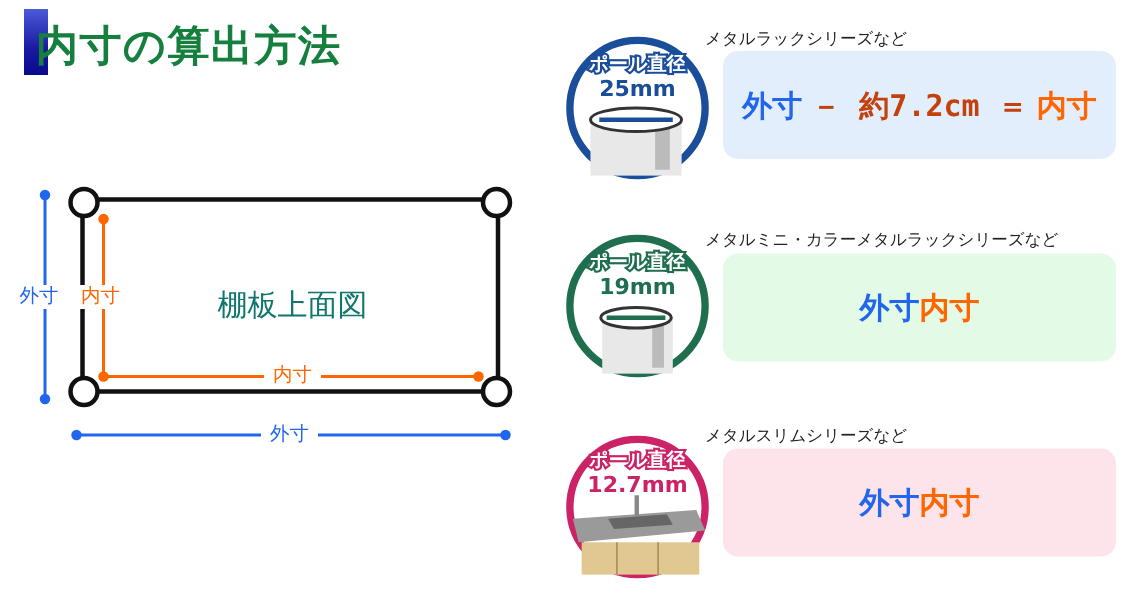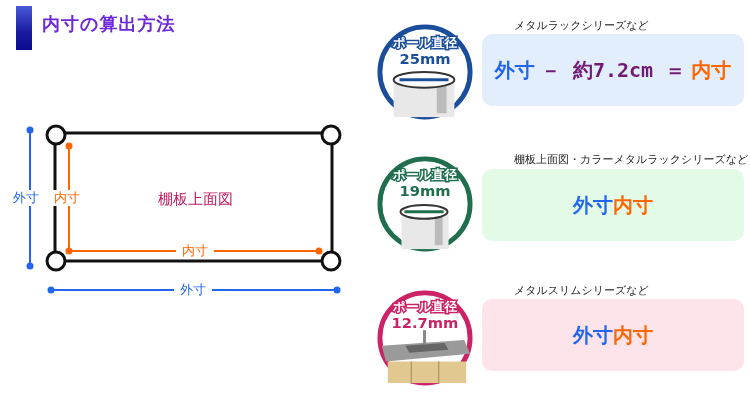--- a/index.html
+++ b/index.html
@@ -1,32 +1,32 @@
 <!DOCTYPE html>
 <html><head>
 <meta charset="utf-8">
 <style>
   html, body { margin:0; padding:0; }
   body { width:750px; height:400px; background:#ffffff; position:relative; overflow:hidden;
          font-family:"DejaVu Sans", sans-serif; }
   .title-bar { position:absolute; left:16px; top:6px; width:16px; height:44px;
                background:linear-gradient(#4a5ad8,#1a1aa0 60%,#0a0a90); }
-  .title { position:absolute; left:42px; top:12px; font-size:18px; font-weight:bold; color:#6d28d9; letter-spacing:1px; }
+  .title { position:absolute; left:24px; top:12px; font-size:28px; font-weight:bold; color:#15803d; letter-spacing:1px; }
 
   .diagram { position:absolute; left:0; top:0; width:370px; height:400px; }
   .lbl { position:absolute; font-size:13px; background:#fff; padding:0 2px; line-height:16px; }
   .blue { color:#2266ee; }
   .orange { color:#ff6600; }
-  .center-lbl { position:absolute; left:158px; top:190px; font-size:15px; color:#be185d; }
+  .center-lbl { position:absolute; left:145px; top:190px; font-size:20px; color:#0f766e; }
 
-  .card-caption { position:absolute; left:514px; font-size:11px; color:#222; }
+  .card-caption { position:absolute; left:470px; font-size:11px; color:#222; }
   .card { position:absolute; left:482px; width:262px; height:72px; border-radius:10px;
           display:flex; align-items:center; justify-content:center; font-weight:bold; font-size:20px; }
   .card .outer { color:#2266ee; }
-  .card .mid { color:#701a75; margin:0 6px; font-family:"DejaVu Sans Mono", monospace; }
+  .card .mid { color:#c2410c; margin:0 6px; font-family:"DejaVu Sans Mono", monospace; }
   .card .inner { color:#ff6600; }
   .badge { position:absolute; left:376px; width:98px; height:98px; }
 </style>
 </head>
 <body>
 
 <div class="title-bar"></div>
 <div class="title">内寸の算出方法</div>
 
 <div class="diagram">
@@ -79,21 +79,21 @@
 
 <svg class="badge" style="top:155px;" viewBox="0 0 100 100">
   <circle cx="50" cy="50" r="46" fill="#fff" stroke="#1f6e4e" stroke-width="5"></circle>
   <rect x="26" y="58" width="48" height="38" fill="#e8e8e8"></rect>
   <rect x="60" y="62" width="8" height="30" fill="#bbb"></rect>
   <ellipse cx="49" cy="58" rx="24" ry="7" fill="#fff" stroke="#333" stroke-width="2"></ellipse>
   <line x1="29" y1="58" x2="69" y2="58" stroke="#1f6e4e" stroke-width="3"></line>
   <text x="50" y="24" font-size="13" font-weight="bold" text-anchor="middle" fill="#fff" stroke="#1f6e4e" stroke-width="3" paint-order="stroke">ポール直径</text>
   <text x="50" y="42" font-size="15" font-weight="bold" text-anchor="middle" fill="#1f6e4e">19mm</text>
 </svg>
-<div class="card-caption" style="top:152px;">棚板上面図・カラーメタルラックシリーズなど</div>
+<div class="card-caption" style="top:152px;">メタルミニ・カラーメタルラックシリーズなど</div>
 <div class="card" style="top:169px;background:#e3fbe6;">
   <span class="outer">外寸</span>
   <span class="inner">内寸</span>
 </div>
 
 <svg class="badge" style="top:289px;" viewBox="0 0 100 100">
   <circle cx="50" cy="50" r="46" fill="#fff" stroke="#cc2266" stroke-width="5"></circle>
   <polygon points="6,58 90,52 96,66 10,74" fill="#9a9a9a"></polygon>
   <polygon points="30,58 70,55 74,62 34,65" fill="#666"></polygon>
   <rect x="12" y="74" width="80" height="22" fill="#e0c890"></rect>

